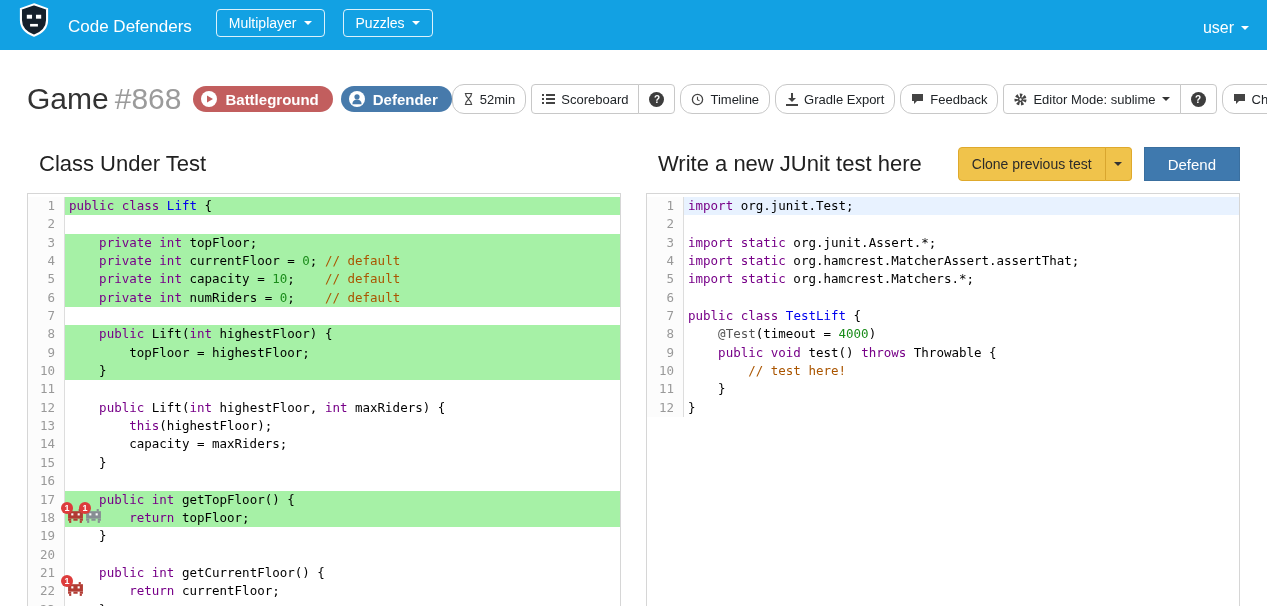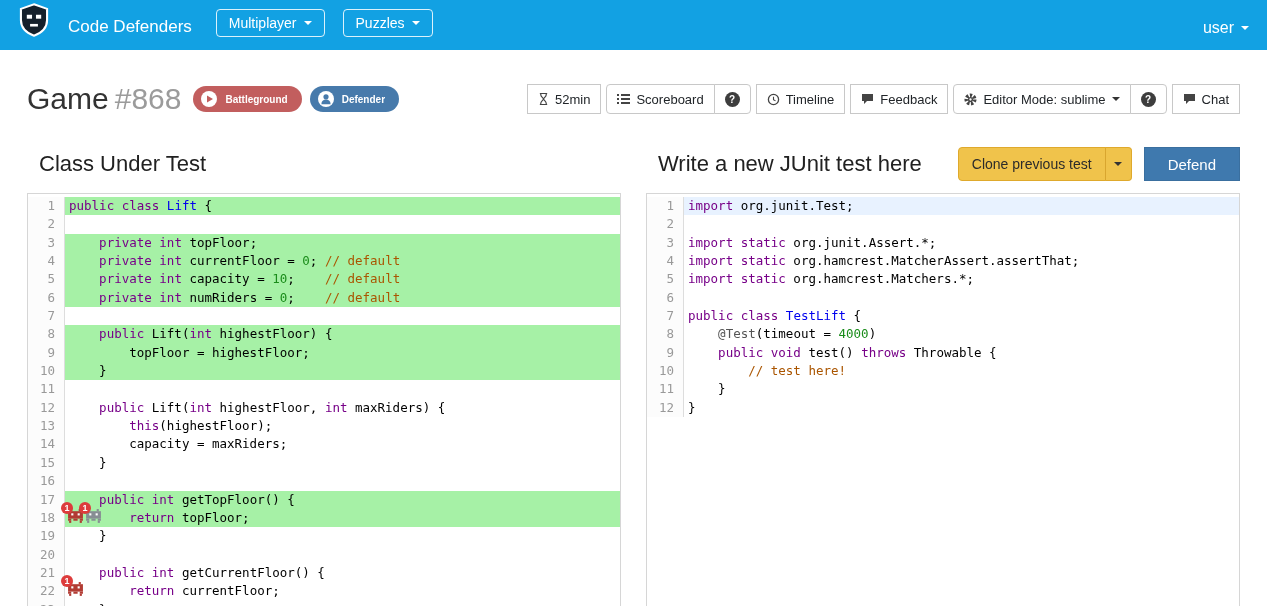--- a/index.html
+++ b/index.html
@@ -39,30 +39,30 @@
   
   .container { padding: 0 27px; }
 
   
   .header-row { display: flex; align-items: center; margin-top: 32px; }
   h1 { margin: 0; font-size: 30px; font-weight: 500; color: #333; }
   h1 .game-num { color: #9b9b9b; margin-left: 6px; }
   .pill {
     display: inline-flex; align-items: center; gap: 7px;
     border-radius: 16px; padding: 4px 14px 4px 7px;
-    color: #fff; font-weight: bold; font-size: 10px; margin-left: 12px;
+    color: #fff; font-weight: bold; font-size: 15px; margin-left: 12px;
   }
   .pill-battleground { background: #c25e5e; }
   .pill-defender { background: #477aab; margin-left: 8px; }
 
   .toolbar { margin-left: auto; display: flex; align-items: center; gap: 5px; }
   .btn-group { display: inline-flex; }
   .btn {
     display: inline-flex; align-items: center; gap: 6px;
-    background: #fff; border: 1px solid #c8c8c8; border-radius: 0;
+    background: #fff; border: 1px solid #c8c8c8; border-radius: 12px;
     height: 30px; padding: 0 10px; font-size: 13px; color: #212529;
     font-family: "Liberation Sans", sans-serif; cursor: pointer; white-space: nowrap;
   }
   .btn-group .btn:first-child { border-radius: 4px 0 0 4px; }
   .btn-group .btn:last-child { border-radius: 0 4px 4px 0; margin-left: -1px; }
   .btn svg { flex: none; }
   .qmark {
     width: 15px; height: 15px; border-radius: 50%;
     background: #3d3d3d; color: #fff; font-size: 10px; font-weight: bold;
     display: inline-flex; align-items: center; justify-content: center;
@@ -197,20 +197,27 @@
       </div>
 
       <button class="btn">
         <svg width="13" height="13" viewBox="0 0 14 14" fill="none" stroke="#444" stroke-width="1.4">
           <circle cx="7" cy="7" r="5.5"></circle>
           <path d="M7 4 v3.2 l2.2 1.3" stroke-width="1.2"></path>
         </svg>
         <span>Timeline</span>
       </button>
 
+      <button class="btn">
+        <svg width="12" height="13" viewBox="0 0 12 13" fill="#444">
+          <path d="M5 0 h2 v5 h3 L6 9 2 5 h3 z"></path>
+          <rect y="11" width="12" height="2"></rect>
+        </svg>
+        <span>Gradle Export</span>
+      </button>
 
       <button class="btn">
         <svg width="13" height="12" viewBox="0 0 13 12" fill="#444">
           <path d="M1 1 h11 v7 h-6 l-3 3 v-3 h-2 z"></path>
         </svg>
         <span>Feedback</span>
       </button>
 
       <div class="btn-group">
         <button class="btn">

